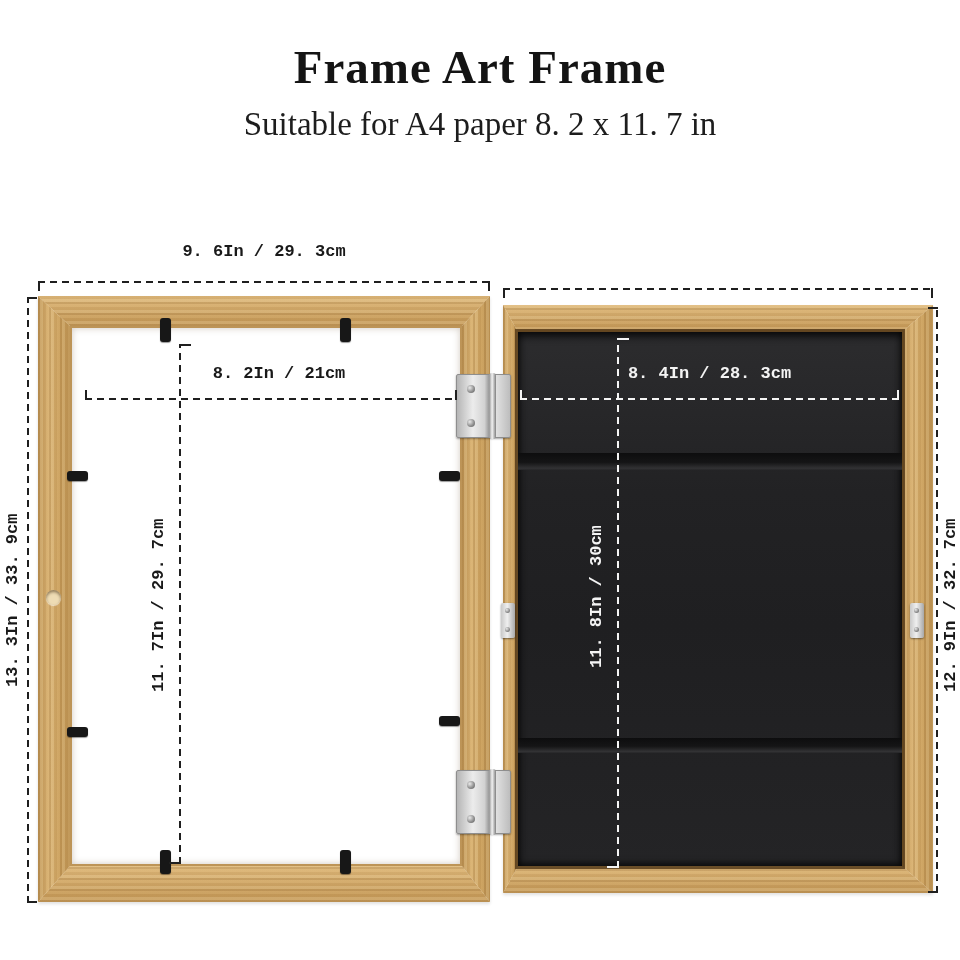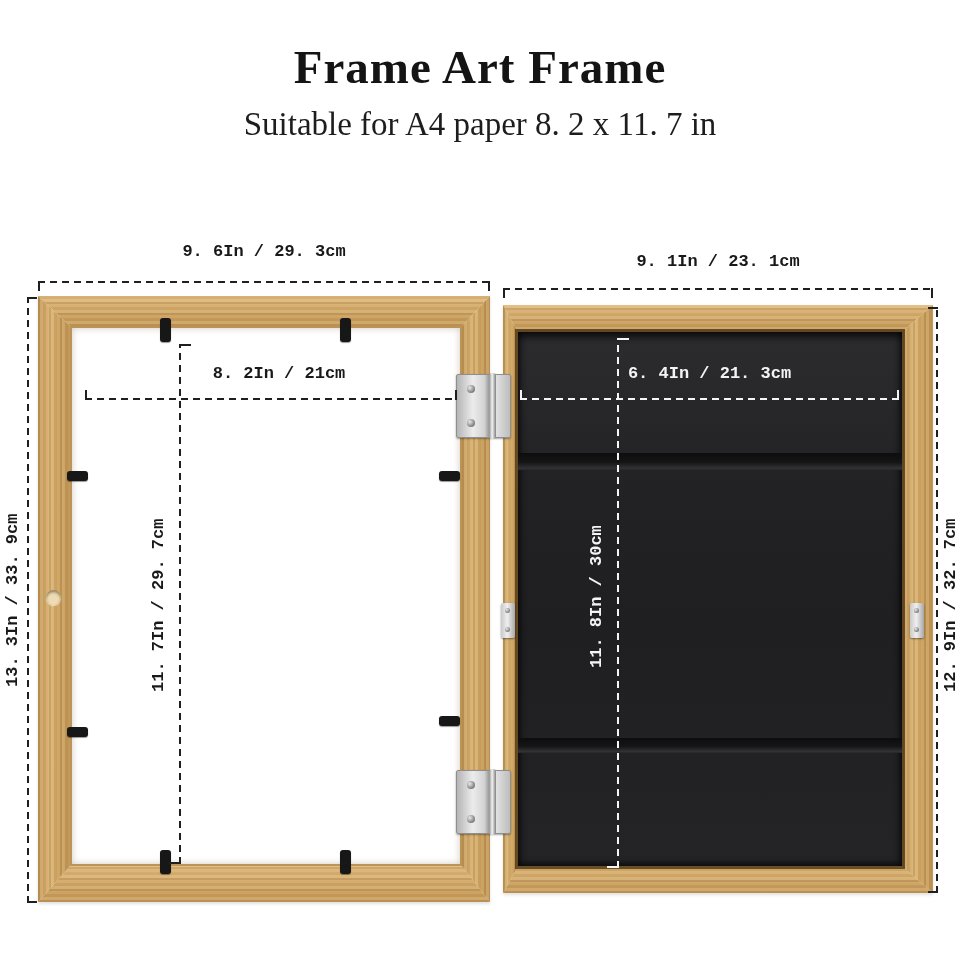--- a/index.html
+++ b/index.html
@@ -188,22 +188,21 @@
 
   <div class="dash-h light" style="left:520px;top:398px;width:379px;"></div>
   <div class="tick light" style="left:520px;top:390px;width:2px;height:10px;"></div>
   <div class="tick light" style="left:897px;top:390px;width:2px;height:10px;"></div>
 
   <div class="dash-v light" style="left:617px;top:338px;height:530px;"></div>
   <div class="tick light" style="left:619px;top:338px;width:10px;height:2px;"></div>
   <div class="tick light" style="left:607px;top:866px;width:10px;height:2px;"></div>
 
   <div class="dim-label" style="left:38px;top:242px;width:452px;">9. 6In / 29. 3cm</div>
-  <div class="dim-label" style="left:503px;top:252px;width:430px;">9. 1In / 23. 1cm</div>
   <div class="dim-label" style="left:93px;top:364px;width:372px;">8. 2In / 21cm</div>
-  <div class="dim-label light" style="left:520px;top:364px;width:379px;">6. 4In / 21. 3cm</div>
+  <div class="dim-label light" style="left:520px;top:364px;width:379px;">8. 4In / 28. 3cm</div>
 
   <div class="dim-label vlabel" style="left:0px;top:440px;height:320px;">13. 3In / 33. 9cm</div>
   <div class="dim-label vlabel" style="left:146px;top:440px;height:330px;">11. 7In / 29. 7cm</div>
   <div class="dim-label vlabel light" style="left:584px;top:432px;height:330px;">11. 8In / 30cm</div>
   <div class="dim-label vlabel" style="left:938px;top:445px;height:320px;">12. 9In / 32. 7cm</div>
 
 </div>
 
 </body></html>

